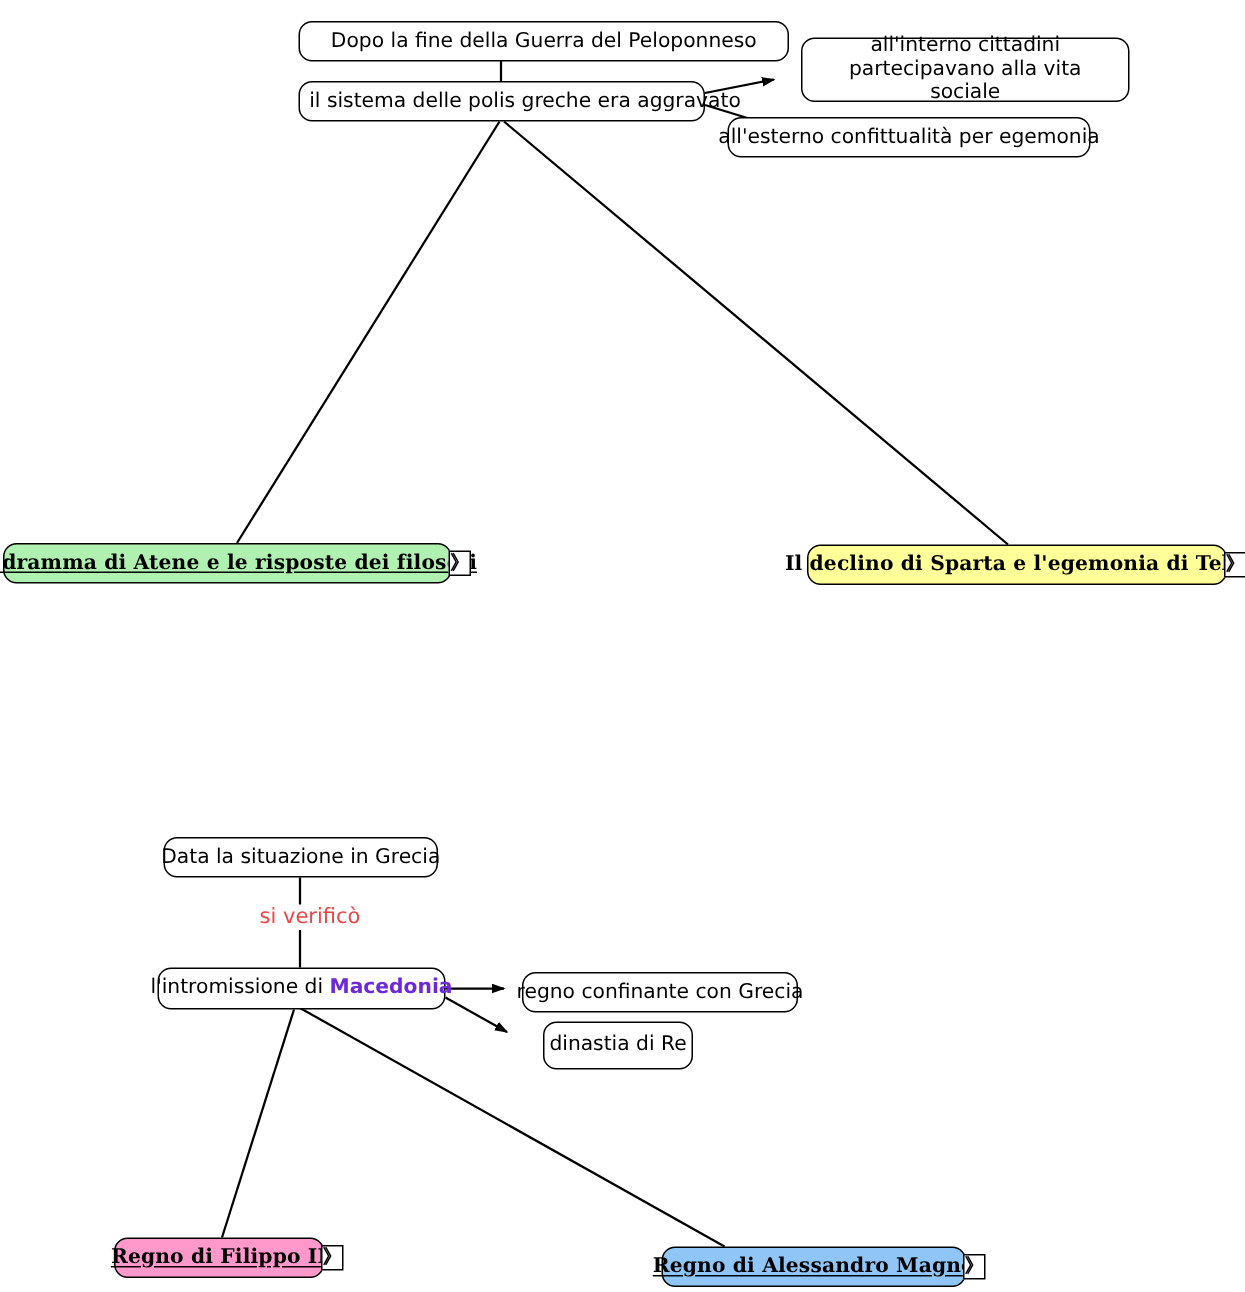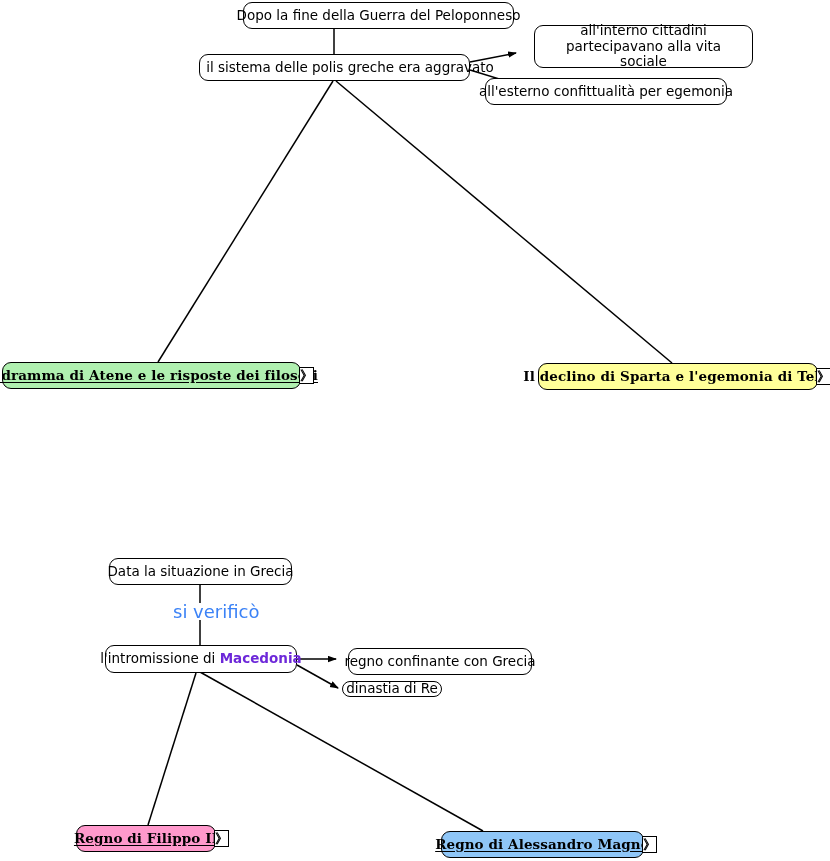--- a/index.html
+++ b/index.html
@@ -87,23 +87,23 @@
 
   .hl-red {
     color: #6d28d9;
     font-weight: bold;
   }
 
   
   .link-label {
     position: absolute;
     background: #ffffff;
-    color: #3b82f6;
+    color: #ef4444;
     font-family: "DejaVu Sans", sans-serif;
-    font-size: 18px;
+    font-size: 14px;
     line-height: 15px;
     padding: 1px 5px;
     white-space: nowrap;
   }
 </style>
 </head>
 <body>
 
 <div id="cmap">
   <svg id="links" viewBox="0 0 830 861" width="830" height="861" xmlns="http://www.w3.org/2000/svg">
@@ -120,21 +120,21 @@
         <polyline points="336,81 672,363" fill="none" stroke="#000000" stroke-width="1.5"></polyline>
         <polyline points="200,585 200,645" fill="none" stroke="#000000" stroke-width="1.5"></polyline>
         <polyline points="297,659 336,659" fill="none" stroke="#000000" stroke-width="1.5" marker-end="url(#arrowhead)"></polyline>
         <polyline points="297,665 338,688" fill="none" stroke="#000000" stroke-width="1.5" marker-end="url(#arrowhead)"></polyline>
         <polyline points="196,673 148,825" fill="none" stroke="#000000" stroke-width="1.5"></polyline>
         <polyline points="200,672 483,831" fill="none" stroke="#000000" stroke-width="1.5"></polyline>
       </g>
   </svg>
 
   <div id="node-layer">
-      <div class="node" style="left: 199px; top: 2px; width: 271px; height: 27px; margin-left: 44px;">
+      <div class="node" style="left: 199px; top: 14px; width: 327px; height: 27px;">
         <span class="label">Dopo la fine della Guerra del Peloponneso</span>
       </div>
       <div class="node" style="left: 199px; top: 54px; width: 271px; height: 27px; padding-left: 40px;">
         <span class="label">il sistema delle polis greche era aggravato</span>
       </div>
       <div class="node wrap" style="left: 501px; top: 25px; width: 219px; height: 43px;">
         <span class="label">all'interno cittadini partecipavano alla vita sociale</span>
       </div>
       <div class="node" style="left: 485px; top: 78px; width: 242px; height: 27px;">
         <span class="label">all'esterno confittualità per egemonia</span>
@@ -149,21 +149,21 @@
       <div class="badge" style="left: 816px; top: 368px;">》</div>
       <div class="node" style="left: 109px; top: 558px; width: 183px; height: 27px;">
         <span class="label">Data la situazione in Grecia</span>
       </div>
       <div class="node" style="left: 105px; top: 645px; width: 192px; height: 28px;">
         <span class="label">l'intromissione di <span class="hl-red">Macedonia</span></span>
       </div>
       <div class="node" style="left: 348px; top: 648px; width: 184px; height: 27px;">
         <span class="label">regno confinante con Grecia</span>
       </div>
-      <div class="node" style="left: 342px; top: 681px; width: 100px; height: 16px;">
+      <div class="node" style="left: 362px; top: 681px; width: 100px; height: 32px;">
         <span class="label">dinastia di Re</span>
       </div>
       <div class="node fancy pink underline" style="left: 76px; top: 825px; width: 140px; height: 27px;">
         <span class="label">Regno di Filippo II</span>
       </div>
       <div class="badge" style="left: 214px; top: 830px;">》</div>
       <div class="node fancy blue underline" style="left: 441px; top: 831px; width: 203px; height: 27px;">
         <span class="label">Regno di Alessandro Magno</span>
       </div>
       <div class="badge" style="left: 642px; top: 836px;">》</div>

